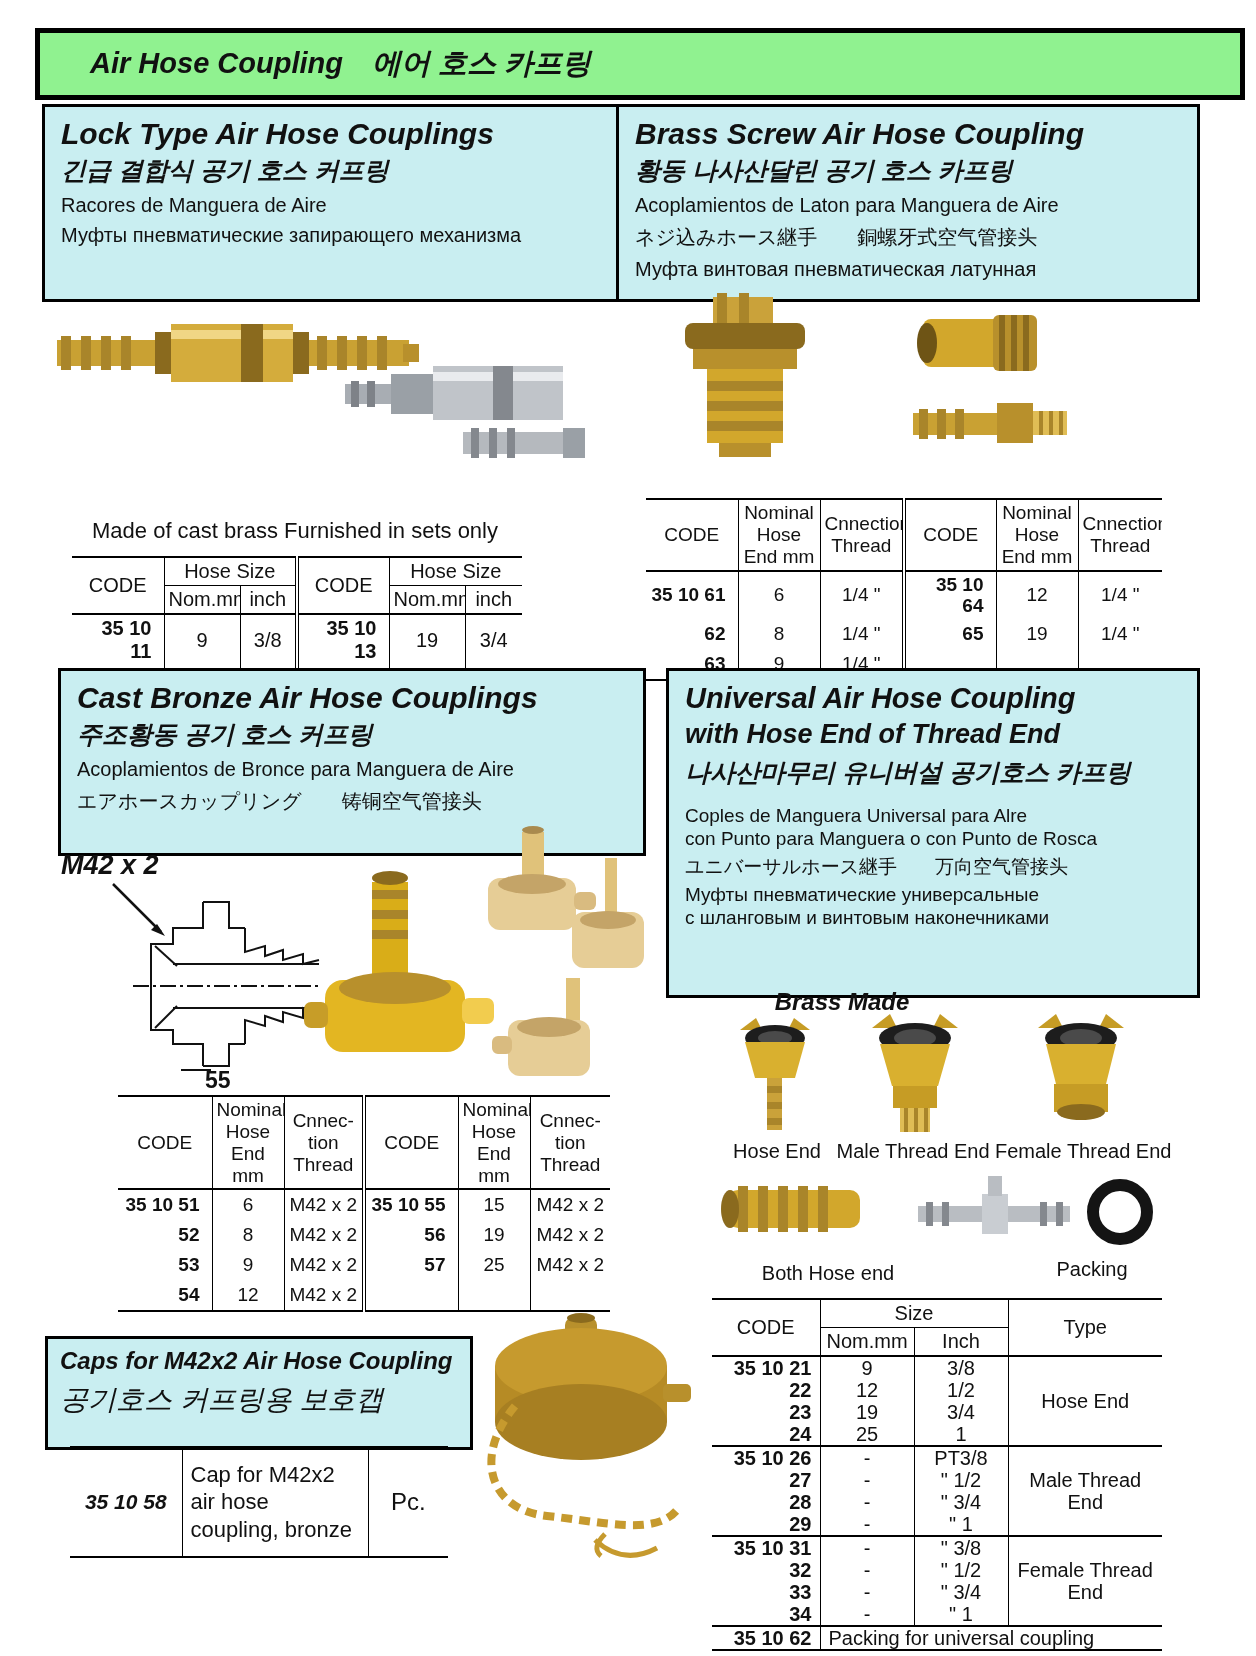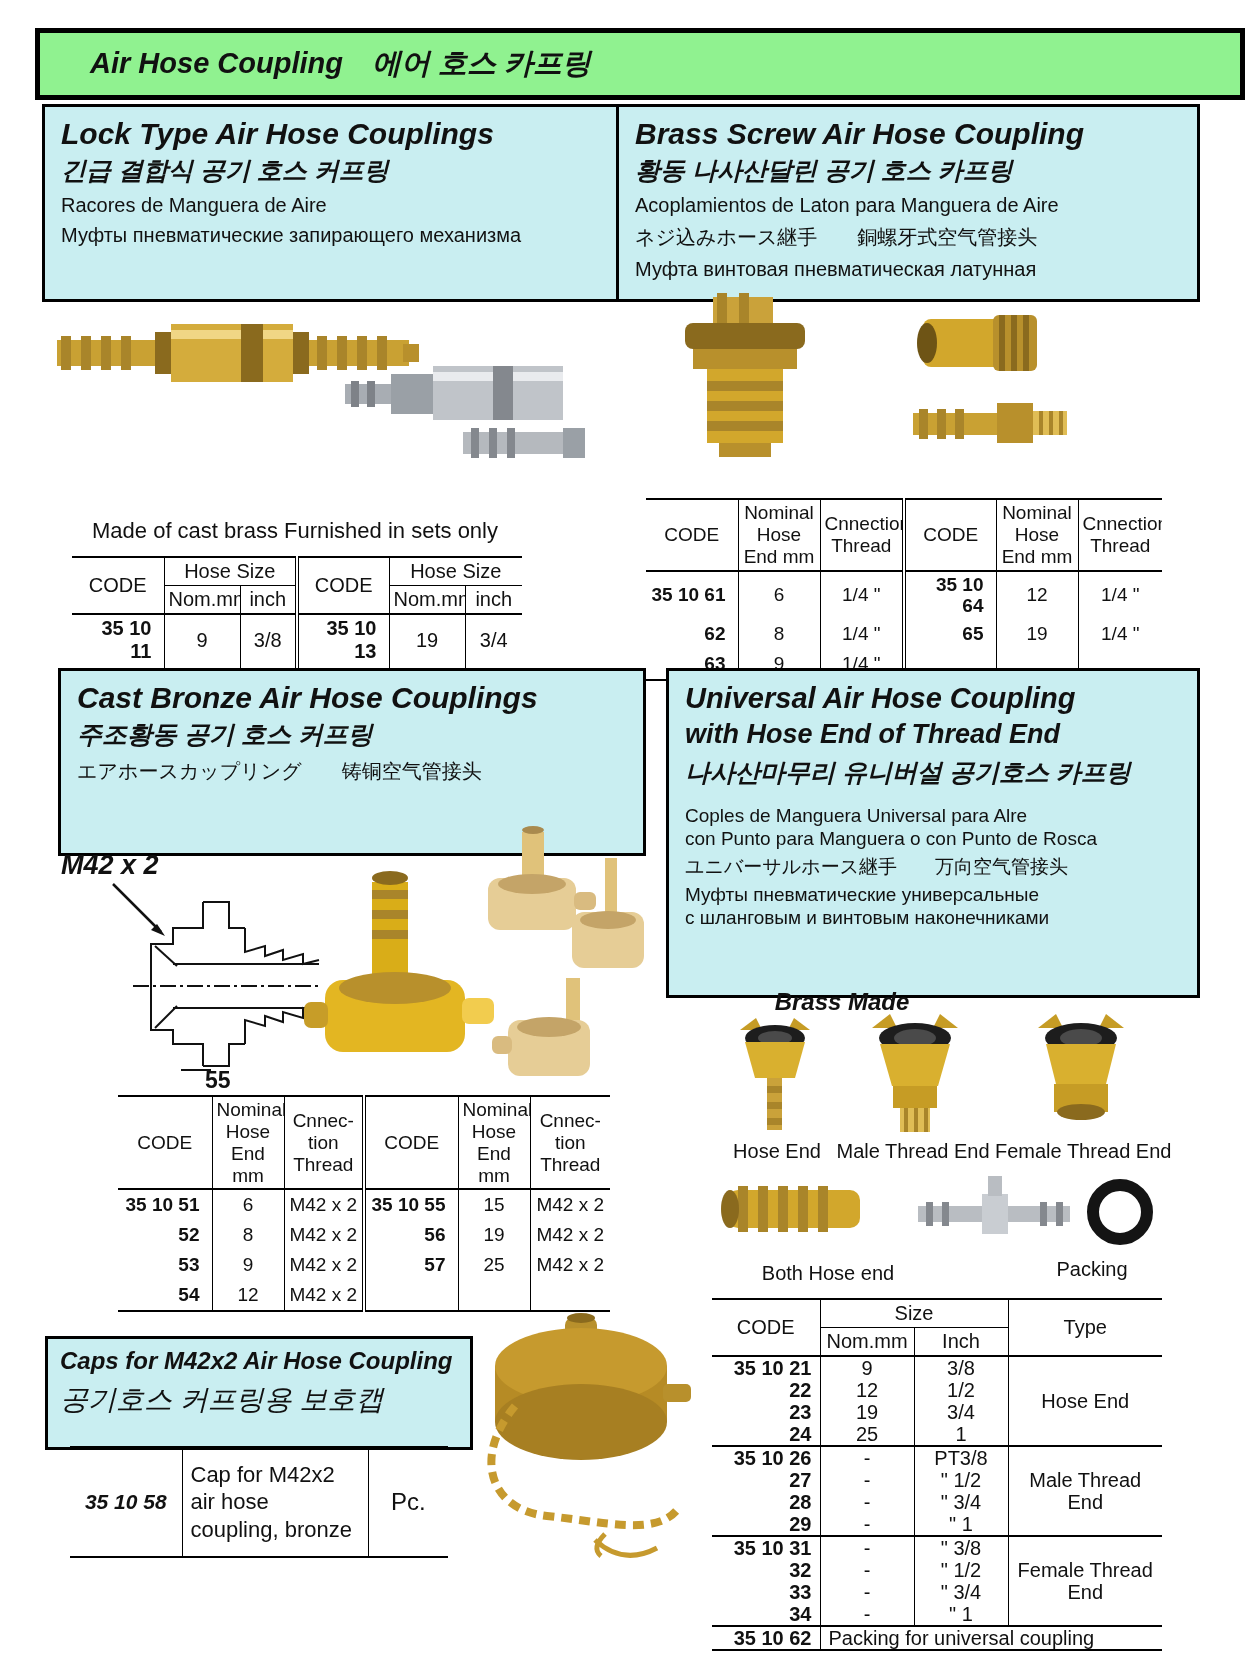--- a/index.html
+++ b/index.html
@@ -240,20 +240,21 @@
       <td class="code dbl"></td>
       <td></td>
       <td></td>
     </tr>
   </tbody>
 </table>
 
 <div class="abs panel" style="left:58px; top:668px; width:550px; height:162px;">
   <div class="t1">Cast Bronze Air Hose Couplings</div>
   <div class="t-ko">주조황동 공기 호스 커프링</div>
+  <div class="t-sm">Acoplamientos de Bronce para Manguera de Aire</div>
   <div class="t-sm">エアホースカップリング　　铸铜空气管接头</div>
 </div>
 
 <svg class="abs" style="left:55px; top:840px;" width="270" height="250" viewBox="0 0 270 250">
   <text x="6" y="34" font-size="27" font-weight="bold" font-style="italic" fill="#111">M42 x 2</text>
   <g stroke="#111" stroke-width="2.5" fill="none">
     <line x1="58" y1="44" x2="106" y2="92"></line>
     <polygon points="110,96 96,90 102,84" fill="#111" stroke="none"></polygon>
   </g>
   <g stroke="#111" stroke-width="2" fill="none">

